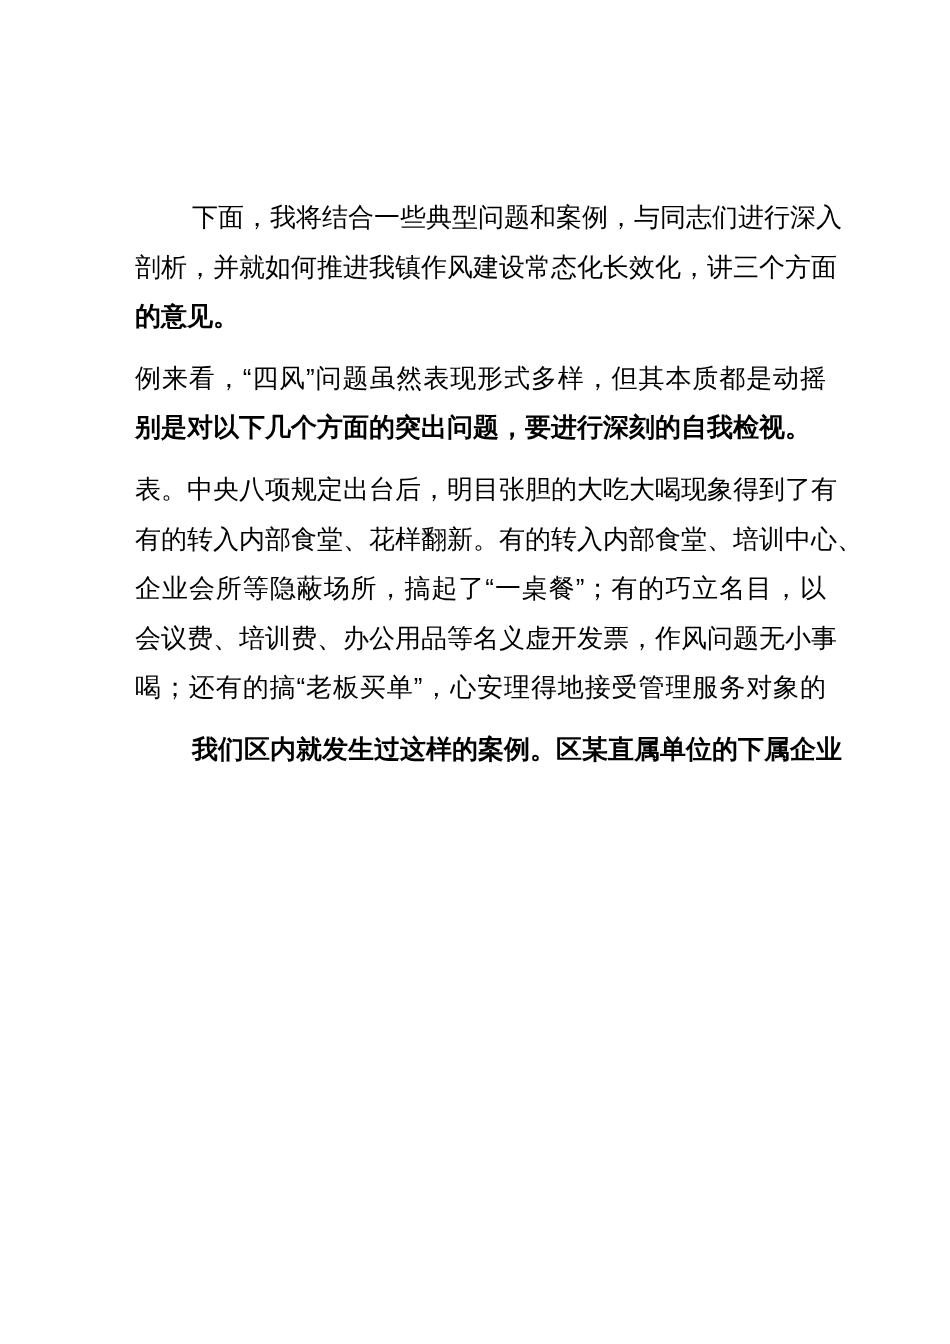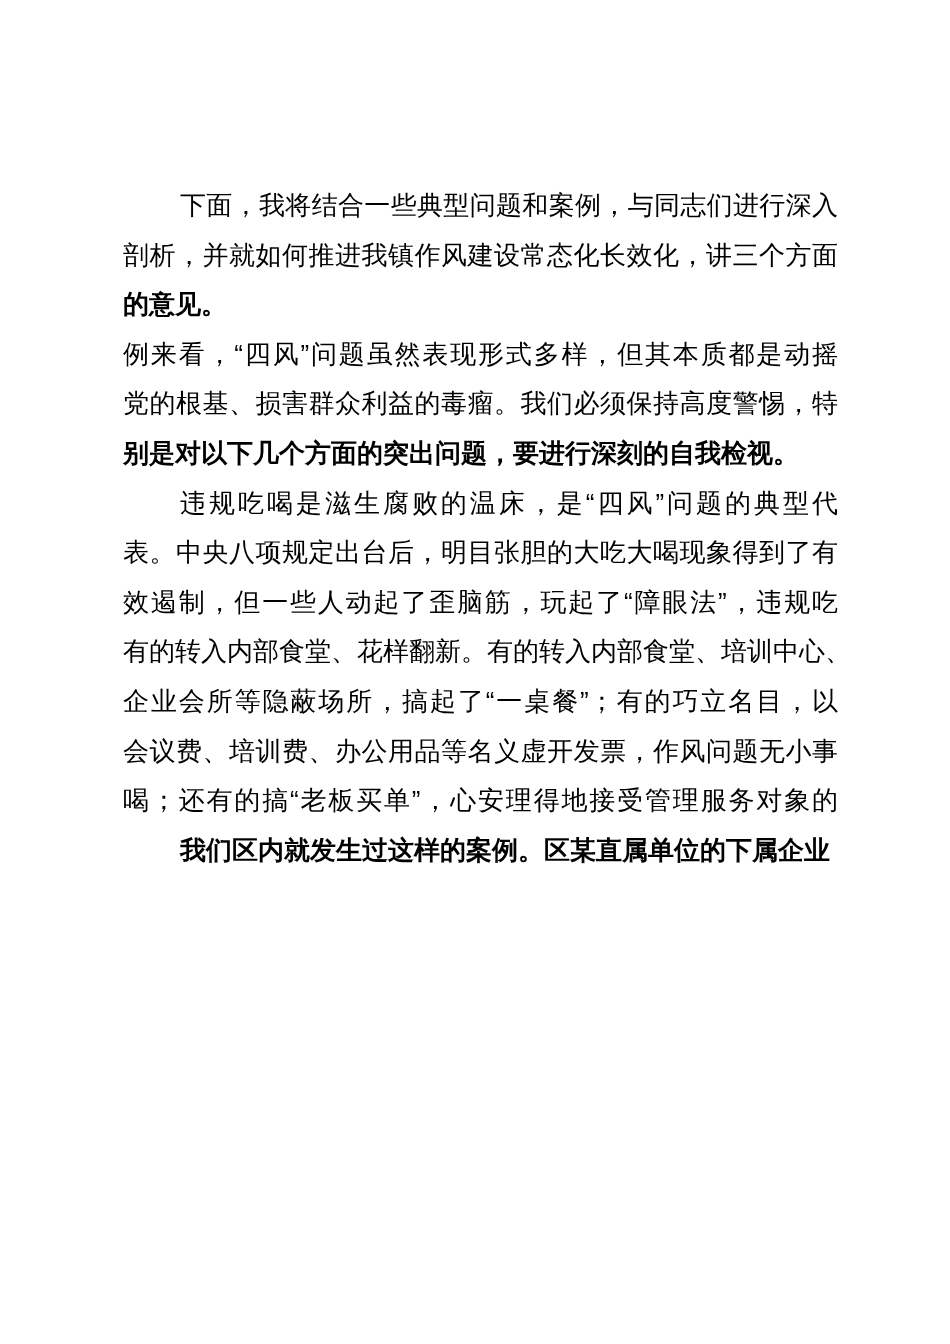--- a/index.html
+++ b/index.html
@@ -20,21 +20,21 @@
     color: #000000;
     font-family: "Liberation Sans", sans-serif;
   }
   .text-block {
     position: absolute;
     left: 123px;
     top: 181px;
     width: 715px;
   }
   .para {
-    margin: 0;
+    margin: 12px;
     padding: 0;
   }
   .line {
     font-size: 26px;
     line-height: 49.6px;
     color: #000000;
     white-space: nowrap;
     text-align: justify;
     
     text-align-last: justify;
@@ -52,27 +52,24 @@
 
 <div class="page">
   <div class="text-block" id="doc-body">
       <div class="para">
         <div class="line first-line">下面，我将结合一些典型问题和案例，与同志们进行深入</div>
         <div class="line">剖析，并就如何推进我镇作风建设常态化长效化，讲三个方面</div>
         <div class="line para-last">的意见。</div>
       </div>
       <div class="para">
         <div class="line">例来看，“四风”问题虽然表现形式多样，但其本质都是动摇</div>
-        <div class="line">党的根基、损害群众利益的毒瘤。我们必须保持高度警惕，特</div>
         <div class="line para-last">别是对以下几个方面的突出问题，要进行深刻的自我检视。</div>
       </div>
       <div class="para">
-        <div class="line first-line">违规吃喝是滋生腐败的温床，是“四风”问题的典型代</div>
         <div class="line">表。中央八项规定出台后，明目张胆的大吃大喝现象得到了有</div>
-        <div class="line">效遏制，但一些人动起了歪脑筋，玩起了“障眼法”，违规吃</div>
         <div class="line">有的转入内部食堂、花样翻新。有的转入内部食堂、培训中心、</div>
         <div class="line">企业会所等隐蔽场所，搞起了“一桌餐”；有的巧立名目，以</div>
         <div class="line">会议费、培训费、办公用品等名义虚开发票，作风问题无小事</div>
         <div class="line">喝；还有的搞“老板买单”，心安理得地接受管理服务对象的</div>
       </div>
       <div class="para">
         <div class="line first-line para-last">我们区内就发生过这样的案例。区某直属单位的下属企业</div>
       </div>
     </div>
 </div>

